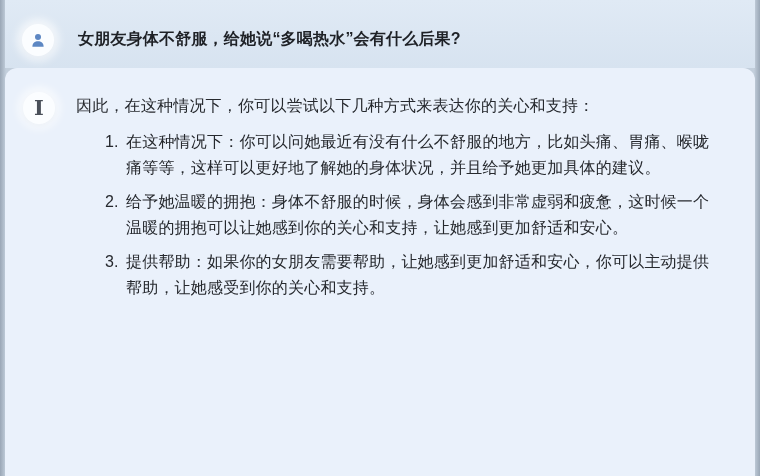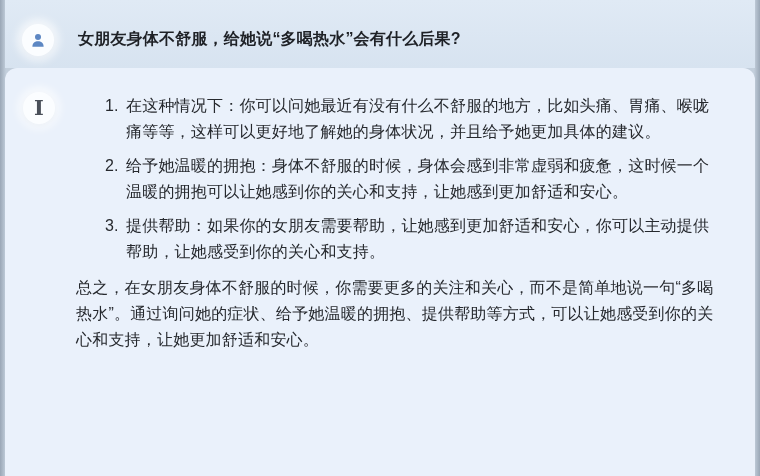--- a/index.html
+++ b/index.html
@@ -95,31 +95,31 @@
       </svg>
     </div>
     <div class="question-text">女朋友身体不舒服，给她说“多喝热水”会有什么后果?</div>
   </div>
 
   <div class="answer-card">
     <div class="avatar">
       <span class="ai-glyph">I</span>
     </div>
     <div class="answer-body">
+      <p>因此，在这种情况下，你可以尝试以下几种方式来表达你的关心和支持：</p>
       <ol>
         <li>
           <span class="num">1.</span>
           <span>在这种情况下：你可以问她最近有没有什么不舒服的地方，比如头痛、胃痛、喉咙痛等等，这样可以更好地了解她的身体状况，并且给予她更加具体的建议。</span>
         </li>
         <li>
           <span class="num">2.</span>
           <span>给予她温暖的拥抱：身体不舒服的时候，身体会感到非常虚弱和疲惫，这时候一个温暖的拥抱可以让她感到你的关心和支持，让她感到更加舒适和安心。</span>
         </li>
         <li>
           <span class="num">3.</span>
           <span>提供帮助：如果你的女朋友需要帮助，让她感到更加舒适和安心，你可以主动提供帮助，让她感受到你的关心和支持。</span>
         </li>
       </ol>
-      <p>总之，在女朋友身体不舒服的时候，你需要更多的关注和关心，而不是简单地说一句“多喝热水”。通过询问她的症状、给予她温暖的拥抱、提供帮助等方式，可以让她感受到你的关心和支持，让她更加舒适和安心。</p>
     </div>
   </div>
 
 </div>
 
 </body></html>

